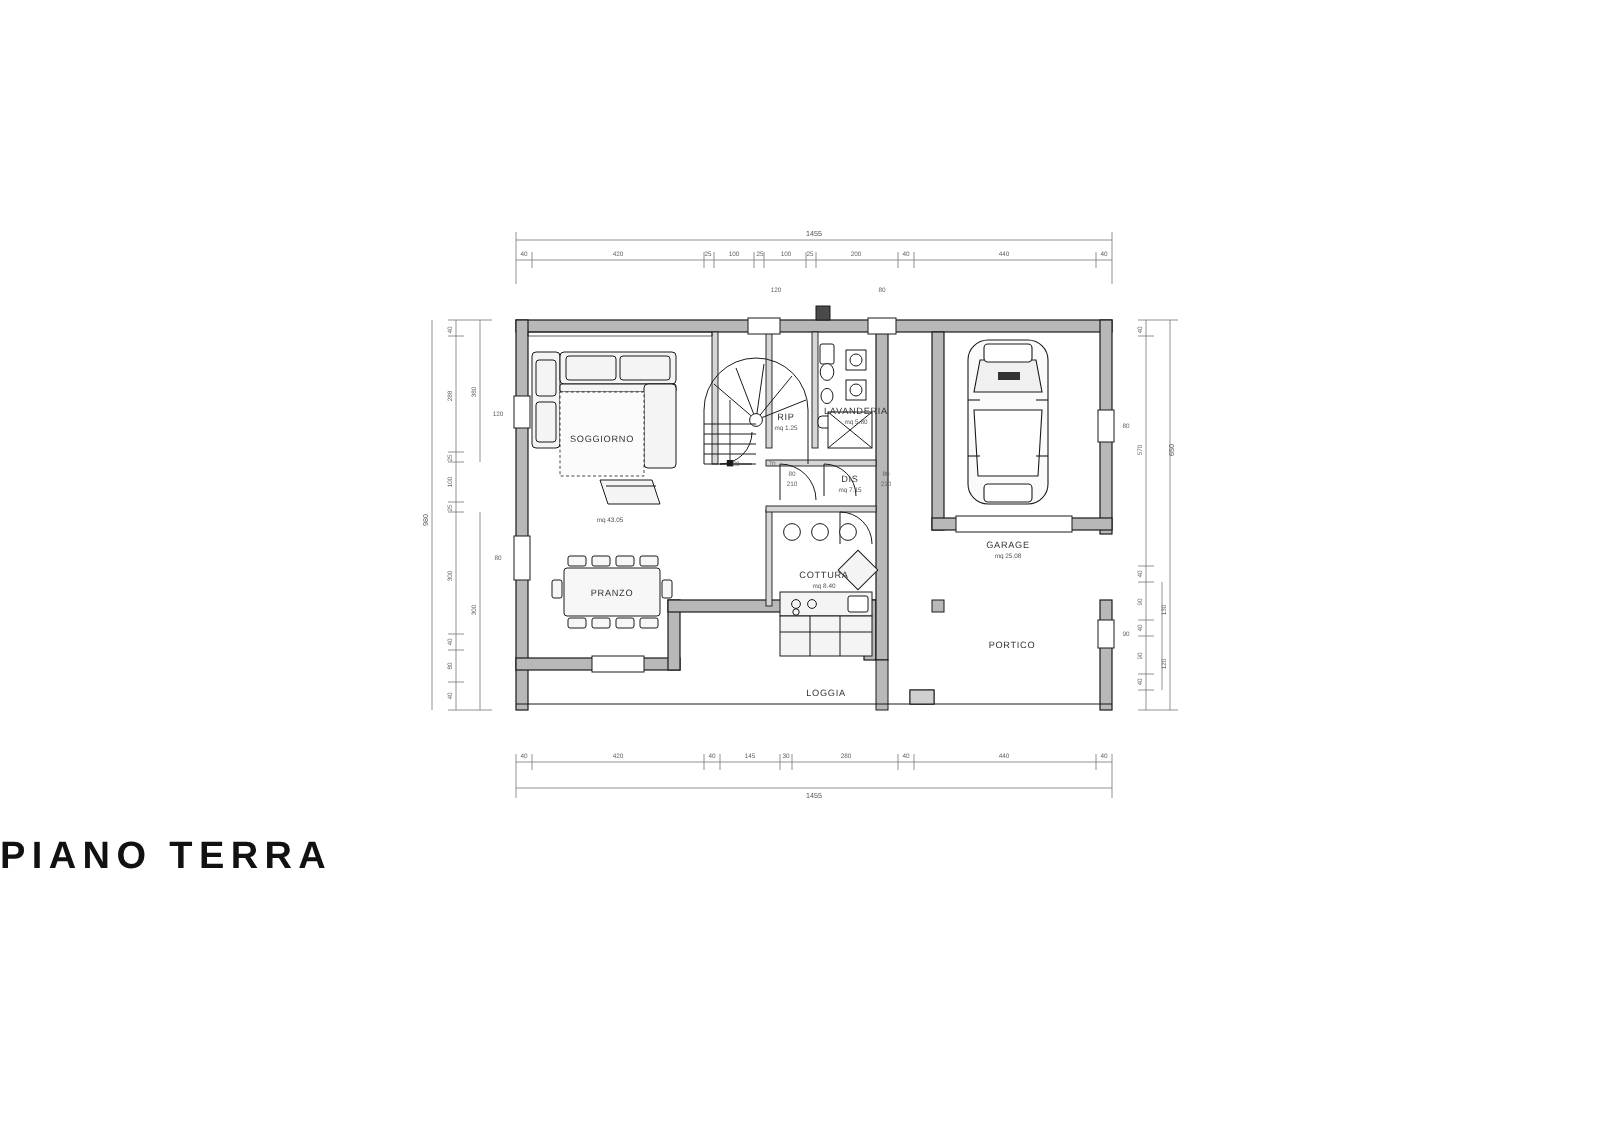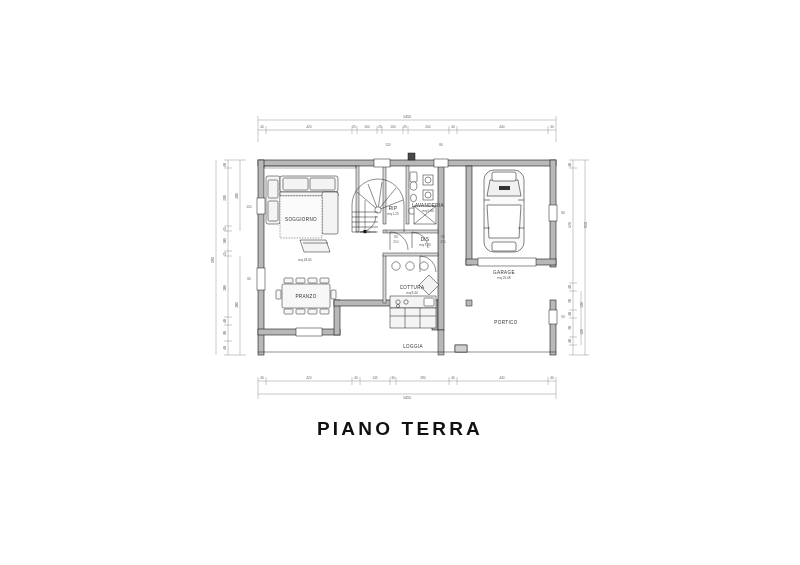--- a/index.html
+++ b/index.html
@@ -9,21 +9,21 @@
     font-family:"Liberation Sans", sans-serif;
     overflow:hidden;position:relative;
   }
   #sheet{position:absolute;left:0;top:0;width:800px;height:565px;}
   svg{display:block;}
   .dimtxt{font-family:"Liberation Sans",sans-serif;fill:#555;font-size:3.6px;}
   .dimtxt-sm{font-family:"Liberation Sans",sans-serif;fill:#666;font-size:3.2px;}
   .roomtxt{font-family:"Liberation Sans",sans-serif;fill:#333;font-size:4.6px;letter-spacing:.35px;}
   .areatxt{font-family:"Liberation Sans",sans-serif;fill:#555;font-size:3.2px;}
   .title{
-    position:absolute;left:0;top:418px;width:800px;text-align:center;
+    position:absolute;left:0;top:418px;width:800px;text-align:left;
     font-family:"Liberation Sans",sans-serif;
     font-size:19px;font-weight:bold;letter-spacing:3.2px;color:#111;
   }
 </style>
 </head>
 <body>
 
 <div id="sheet">
   <svg width="800" height="565" viewBox="0 0 800 565" xmlns="http://www.w3.org/2000/svg">
 

